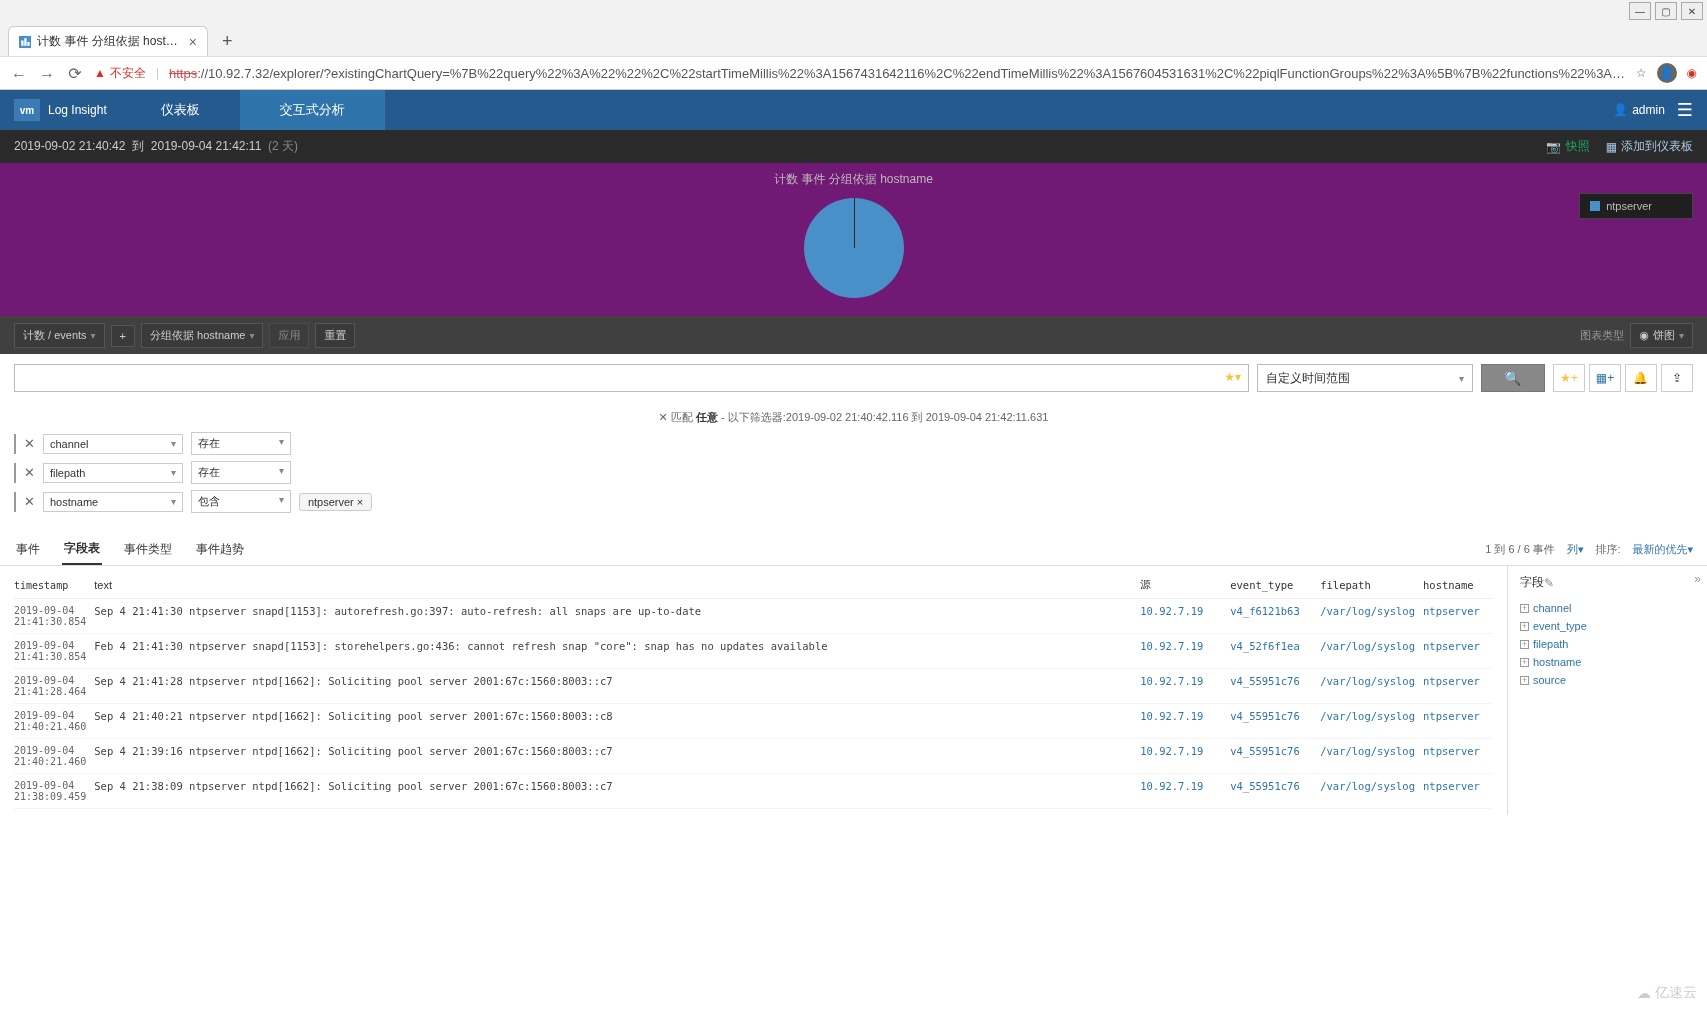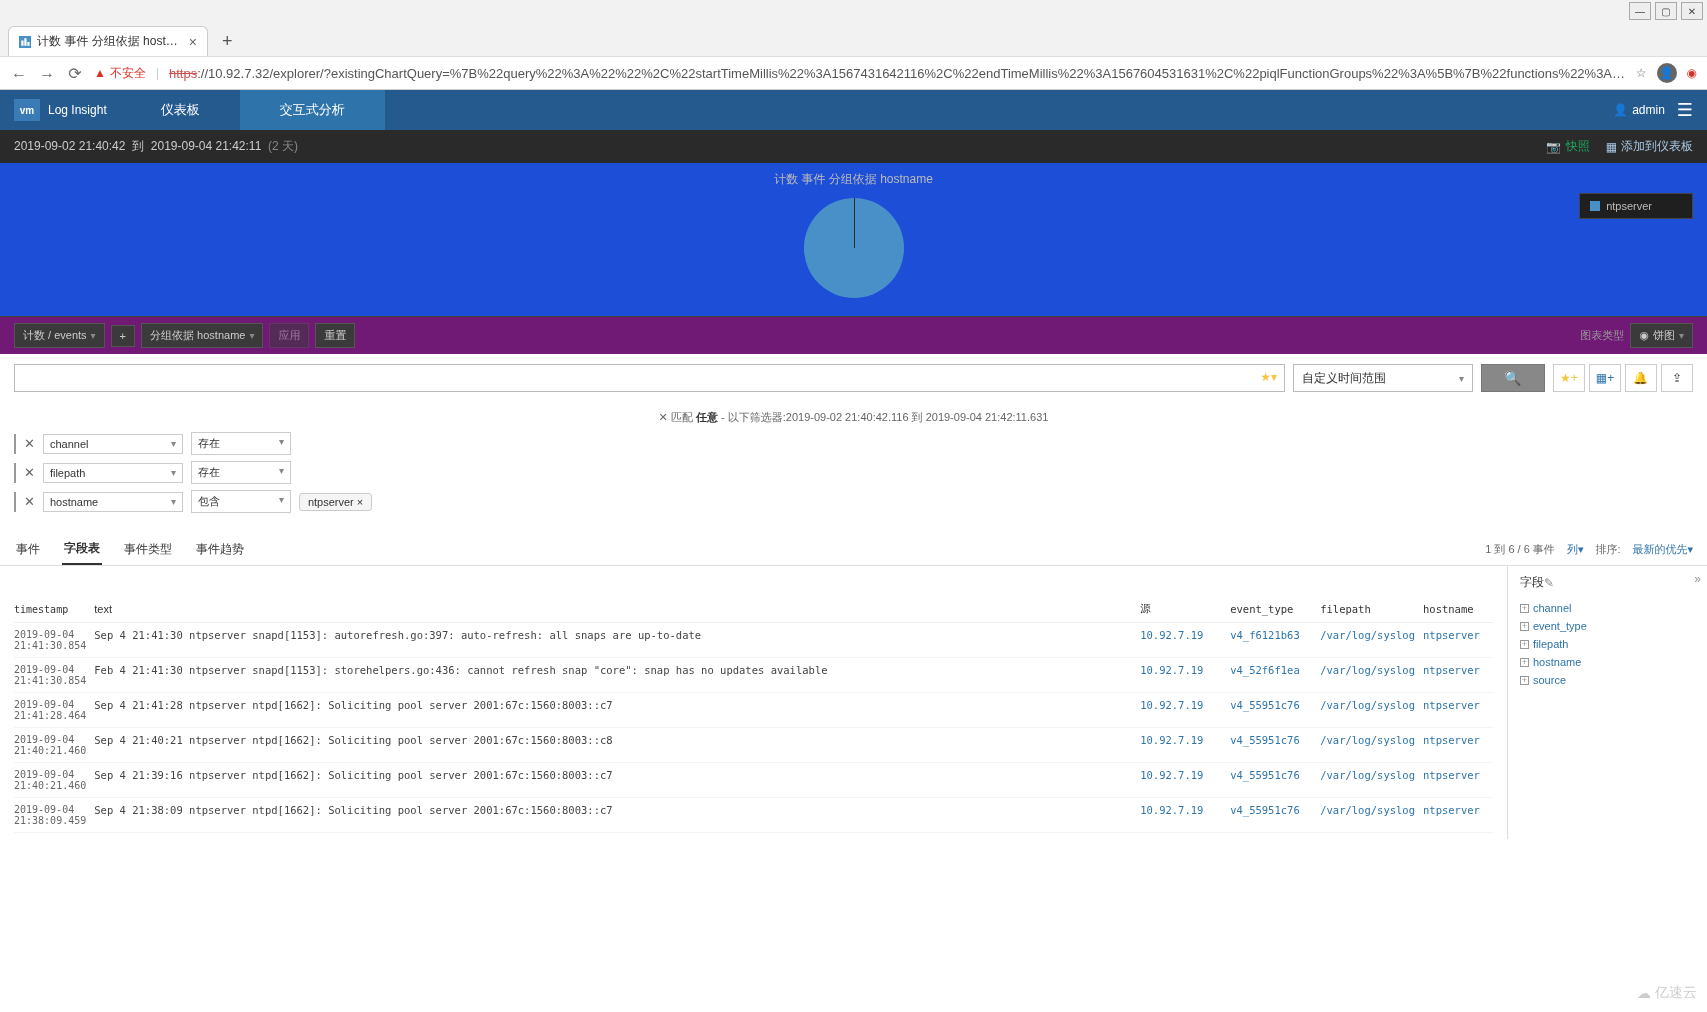--- a/index.html
+++ b/index.html
@@ -34,39 +34,39 @@
 
 
 .dark-panel { background: #2a2a2a; color: #ccc; }
 .time-row { display: flex; align-items: center; padding: 8px 14px; font-size: 12px; }
 .time-left { flex: 1; }
 .time-right { display: flex; gap: 16px; align-items: center; }
 .snap-link { color: #1caa63; cursor: pointer; display: flex; align-items: center; gap: 4px; }
 .add-dash { color: #a8c8e4; cursor: pointer; display: flex; align-items: center; gap: 4px; }
 
 
-.chart-area { background: #1d4ed8; padding: 8px 14px 18px 14px; position: relative; }
+.chart-area { background: #701a75; padding: 8px 14px 18px 14px; position: relative; }
 .chart-title { text-align: center; font-size: 12px; color: #bbb; margin-bottom: 10px; }
 .pie-wrap { display: flex; justify-content: center; position: relative; }
 .pie { width: 100px; height: 100px; border-radius: 50%; background: #4a90c8; position: relative; }
 .pie::after { content: ''; position: absolute; left: 50%; top: 0; width: 1px; height: 50%; background: #2a2a2a; }
 .legend { position: absolute; right: 14px; top: 30px; background: #1f1f1f; border: 1px solid #444; padding: 6px 40px 6px 10px; display: flex; align-items: center; gap: 6px; font-size: 11px; color: #bbb; }
 .legend-sw { width: 10px; height: 10px; background: #4a90c8; }
 
 
-.query-bar { background: #701a75; padding: 6px 14px; display: flex; align-items: center; gap: 6px; border-top: 1px solid #444; }
+.query-bar { background: #404040; padding: 6px 14px; display: flex; align-items: center; gap: 6px; border-top: 1px solid #444; }
 .qb-btn { background: #3a3a3a; border: 1px solid #555; color: #ccc; padding: 4px 8px; font-size: 11px; cursor: pointer; display: flex; align-items: center; gap: 4px; }
 .qb-btn.disabled { opacity: 0.5; }
 .qb-right { margin-left: auto; display: flex; align-items: center; gap: 6px; }
 
 
 .search-row { display: flex; gap: 8px; padding: 10px 14px; align-items: center; background: #fff; }
 .search-input { flex: 1; border: 1px solid #bbb; height: 28px; padding: 0 24px 0 8px; position: relative; }
 .star-icon { position: absolute; right: 8px; color: #f5c542; }
-.time-select { border: 1px solid #bbb; height: 28px; padding: 0 24px 0 8px; width: 180px; display: flex; align-items: center; position: relative; cursor: pointer; }
+.time-select { border: 1px solid #bbb; height: 28px; padding: 0 24px 0 8px; width: 216px; display: flex; align-items: center; position: relative; cursor: pointer; }
 .search-btn { background: #888; color: #fff; border: 1px solid #777; height: 28px; width: 64px; font-size: 14px; cursor: pointer; }
 .action-btns { display: flex; gap: 4px; }
 .act-btn { border: 1px solid #ccc; background: #fff; width: 32px; height: 28px; display: flex; align-items: center; justify-content: center; cursor: pointer; }
 
 
 .filter-area { padding: 4px 14px 10px; background: #fff; }
 .filter-meta { display: flex; justify-content: center; font-size: 11px; color: #666; padding: 4px 0; }
 .filter-meta b { color: #333; }
 .filter-row { display: flex; align-items: center; gap: 8px; padding: 3px 0; }
 .fr-bar { width: 2px; height: 20px; background: #999; }
@@ -84,21 +84,21 @@
 .rtab.active { border-bottom: 2px solid #333; font-weight: bold; }
 .rtab-right { margin-left: auto; font-size: 11px; color: #666; display: flex; gap: 12px; align-items: center; }
 .rtab-right .link { color: #2e74ab; cursor: pointer; }
 
 
 .content-split { display: flex; }
 .results-col { flex: 1; padding: 6px 14px; }
 .fields-col { width: 200px; border-left: 1px solid #ddd; padding: 8px 12px; position: relative; }
 
 
-.data-table { width: 100%; border-collapse: collapse; font-size: 11px; margin-top: 24px; }
+.data-table { width: 100%; border-collapse: collapse; font-size: 11px; }
 .data-table th { text-align: left; padding: 6px 8px 6px 0; font-weight: normal; color: #333; border-bottom: 1px solid #eee; }
 .data-table td { padding: 6px 8px 6px 0; vertical-align: top; border-bottom: 1px solid #f4f4f4; }
 .col-ts { width: 80px; color: #666; font-family: monospace; font-size: 10px; }
 .col-text { font-family: monospace; font-size: 10.5px; color: #444; }
 .col-src, .col-et, .col-fp, .col-hn { font-family: monospace; font-size: 10.5px; color: #2e74ab; }
 .col-src { width: 90px; }
 .col-et { width: 90px; }
 .col-fp { width: 100px; }
 .col-hn { width: 70px; }
 

